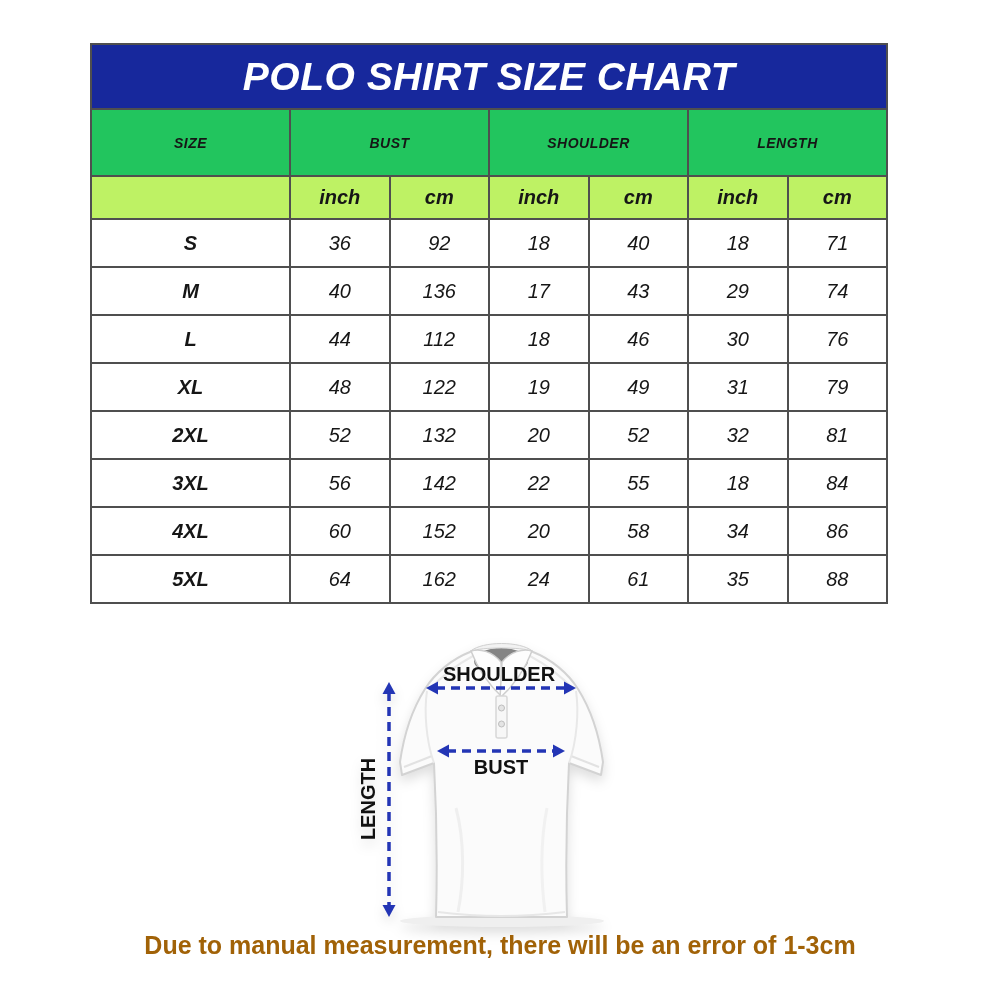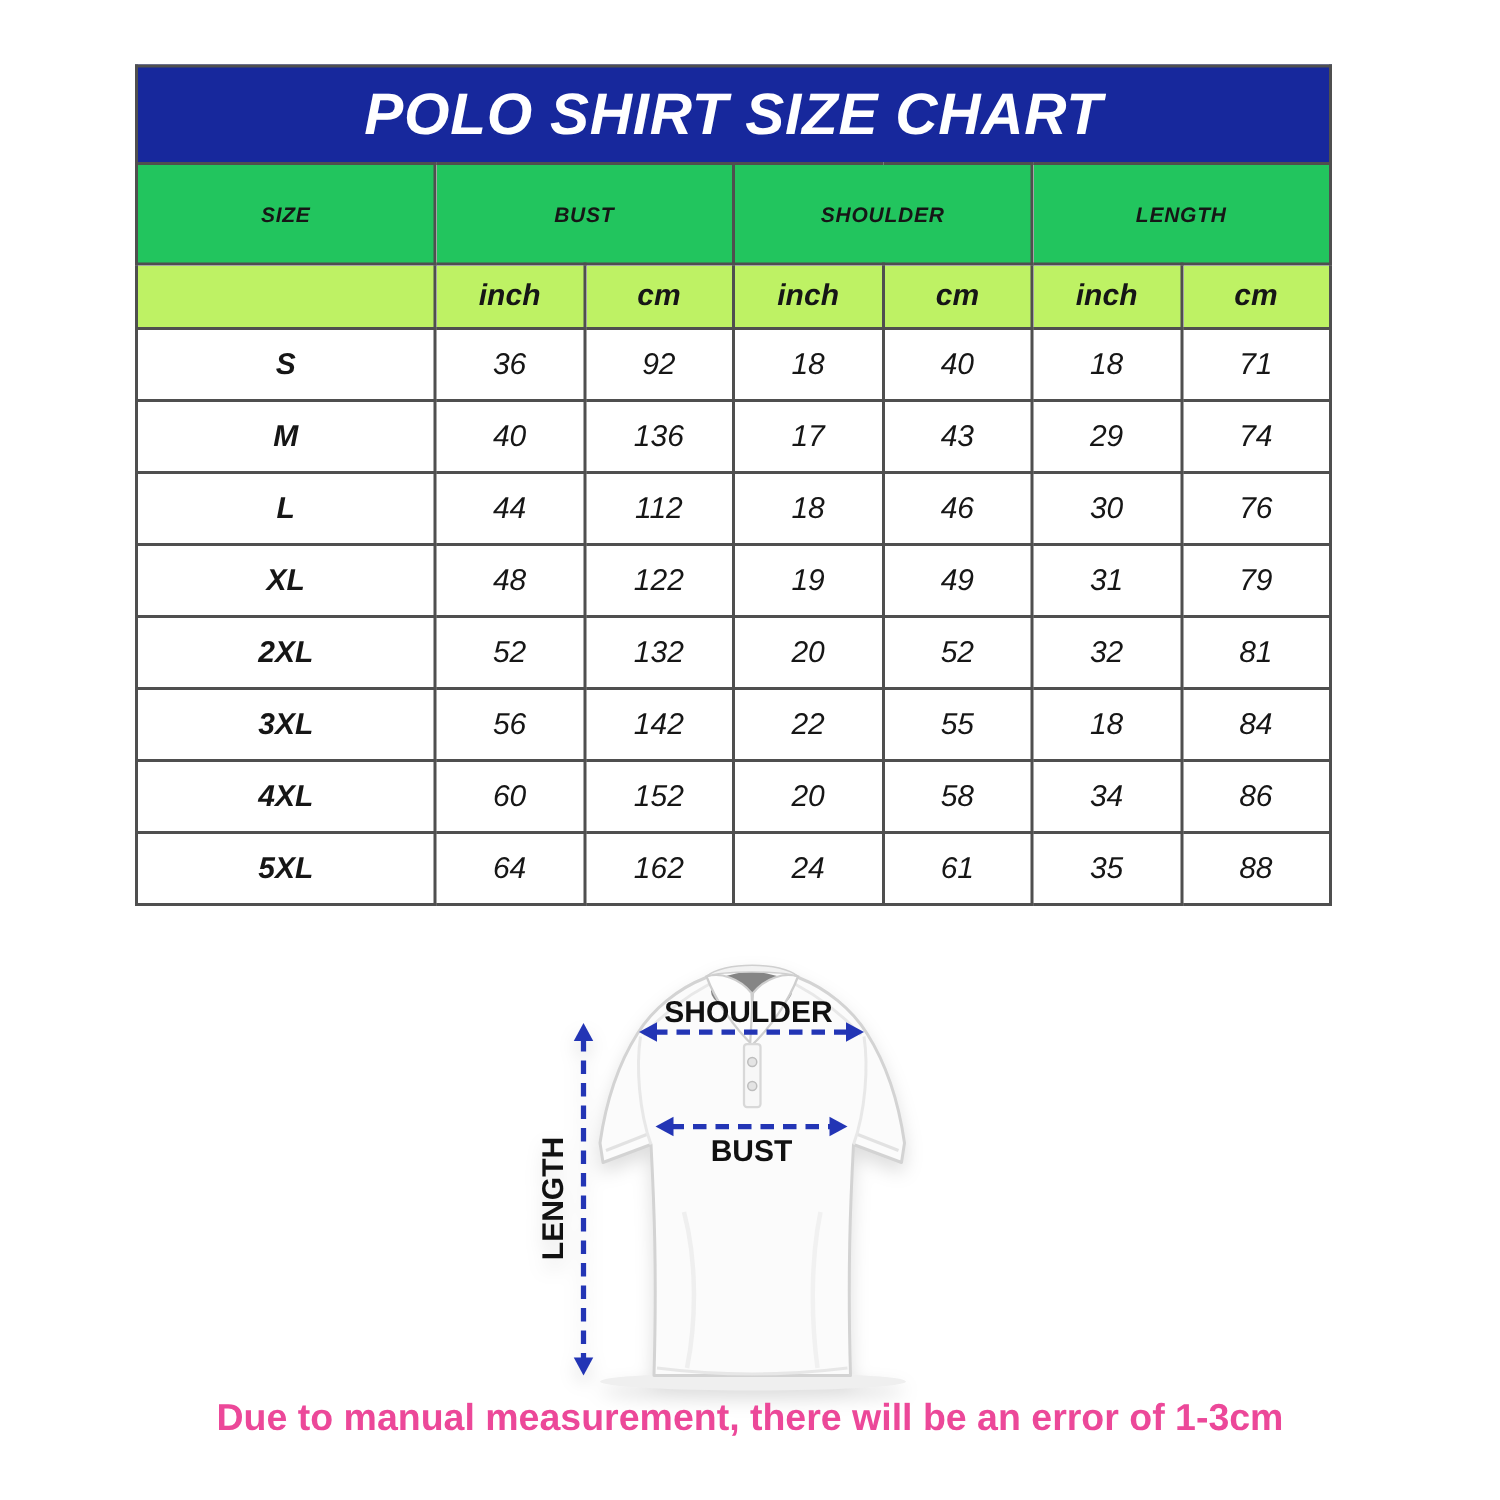--- a/index.html
+++ b/index.html
@@ -32,21 +32,21 @@
   tr.unit-row th { background:#bef264; height:41px; font-size:20px; font-weight:bold; }
   tbody td { height:46px; font-size:20px; font-weight:normal; background:#ffffff; }
   tbody td.size-cell { font-weight:bold; }
   .shirt-svg {
     position:absolute; left:330px; top:636px;
     filter:drop-shadow(0 6px 6px rgba(0,0,0,0.13));
   }
   .diagram-label { font-family:"Liberation Sans", sans-serif; font-weight:bold; fill:#111111; }
   .caption {
     position:absolute; left:0; top:931px; width:1000px; text-align:center;
-    font-weight:bold; font-size:25px; color:#ec4899; white-space:nowrap;
+    font-weight:bold; font-size:25px; color:#a16207; white-space:nowrap;
   }
 </style>
 </head>
 <body>
 
 <div class="canvas">
 
   <div class="chart-wrap">
     <div class="title-bar">
       <span class="title-text">POLO SHIRT SIZE CHART</span>

